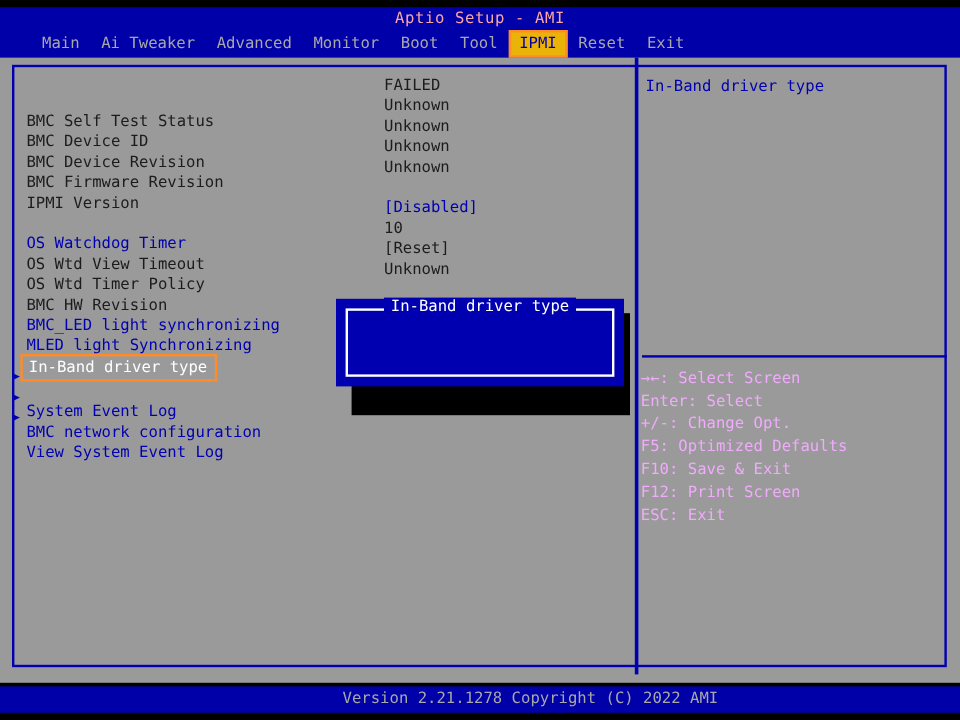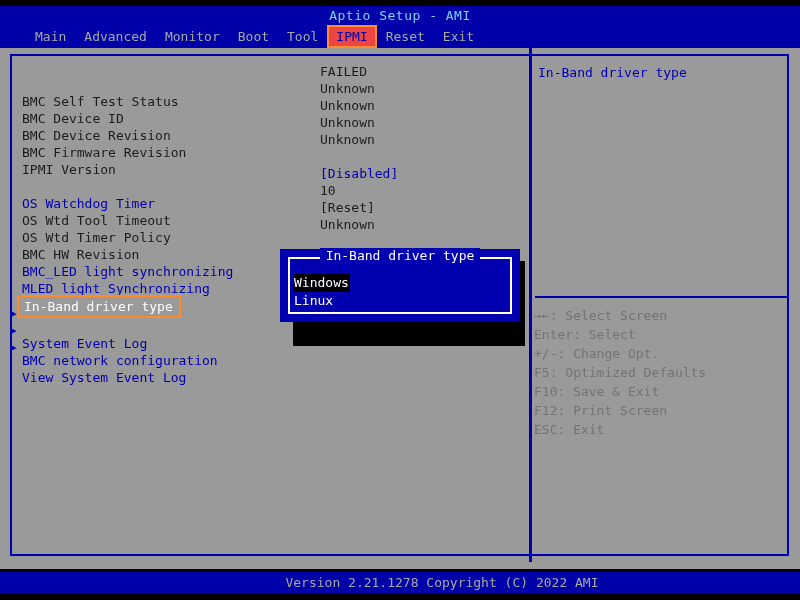--- a/index.html
+++ b/index.html
@@ -28,21 +28,21 @@
     width: 800px;
     height: 42px;
     background: #0000a8;
   }
   .app-title {
     position: absolute;
     left: 0;
     top: 8px;
     width: 800px;
     text-align: center;
-    color: #7dd3fc;
+    color: #fca5a5;
     font-size: 13px;
     letter-spacing: 0.5px;
     line-height: 15px;
   }
   .menubar {
     position: absolute;
     left: 0;
     top: 25px;
     width: 764px;
     height: 22px;
@@ -54,21 +54,21 @@
   .menu-item {
     color: #a8a8a8;
     font-size: 13px;
     line-height: 17px;
     padding: 1px 7px;
     white-space: nowrap;
     border: 2px solid transparent;
     box-sizing: border-box;
   }
   .menu-item.selected {
-    background: #ef4444;
+    background: #eab308;
     color: #0000a8;
     border: 2px solid #ff8c28;
   }
 
   
   .body-area {
     position: absolute;
     left: 0;
     top: 48px;
     width: 800px;
@@ -160,21 +160,21 @@
     height: 2px;
     background: #0000b0;
   }
   .keys {
     position: absolute;
     left: 534px;
     top: 306px;
     width: 260px;
   }
   .key-row {
-    color: #737373;
+    color: #f0abfc;
     font-size: 13px;
     line-height: 19px;
     white-space: nowrap;
   }
 
   
   .dlg-shadow {
     position: absolute;
     left: 293px;
     top: 261px;
@@ -258,20 +258,21 @@
 </head>
 <body>
 
 <div id="screen">
 
   <div class="header-band"></div>
   <div class="app-title">Aptio Setup - AMI</div>
 
   <div class="menubar" id="menubar">
       <div class="menu-item">Main</div>
+      <div class="menu-item">Ai Tweaker</div>
       <div class="menu-item">Advanced</div>
       <div class="menu-item">Monitor</div>
       <div class="menu-item">Boot</div>
       <div class="menu-item">Tool</div>
       <div class="menu-item selected">IPMI</div>
       <div class="menu-item">Reset</div>
       <div class="menu-item">Exit</div>
     </div>
 
   <div class="body-area">
@@ -299,21 +300,21 @@
       <div class="row">
         <span class="label c-dark">IPMI Version</span>
         <span class="value c-dark">Unknown</span>
       </div>
       <div class="row spacer"></div>
       <div class="row">
         <span class="label c-blue">OS Watchdog Timer</span>
         <span class="value c-blue">[Disabled]</span>
       </div>
       <div class="row">
-        <span class="label c-dark">OS Wtd Tool Timeout</span>
+        <span class="label c-dark">OS Wtd View Timeout</span>
         <span class="value c-dark">10</span>
       </div>
       <div class="row">
         <span class="label c-dark">OS Wtd Timer Policy</span>
         <span class="value c-dark">[Reset]</span>
       </div>
       <div class="row">
         <span class="label c-dark">BMC HW Revision</span>
         <span class="value c-dark">Unknown</span>
       </div>
@@ -352,22 +353,18 @@
       <div class="key-row">F12: Print Screen</div>
       <div class="key-row">ESC: Exit</div>
     </div>
 
   <div class="dlg-shadow"></div>
   <div class="dialog">
     <div class="dlg-inner"></div>
     <div class="dlg-title">
       <span>In-Band driver type</span>
     </div>
-    <div class="dlg-options" id="dlg-options">
-        <div class="dlg-opt-line"><span class="dlg-opt sel">Windows</span></div>
-        <div class="dlg-opt-line"><span class="dlg-opt">Linux</span></div>
-      </div>
   </div>
 
   <div class="footer"></div>
   <div class="footer-text">Version 2.21.1278 Copyright (C) 2022 AMI</div>
 
 </div>
 
 </body></html>

